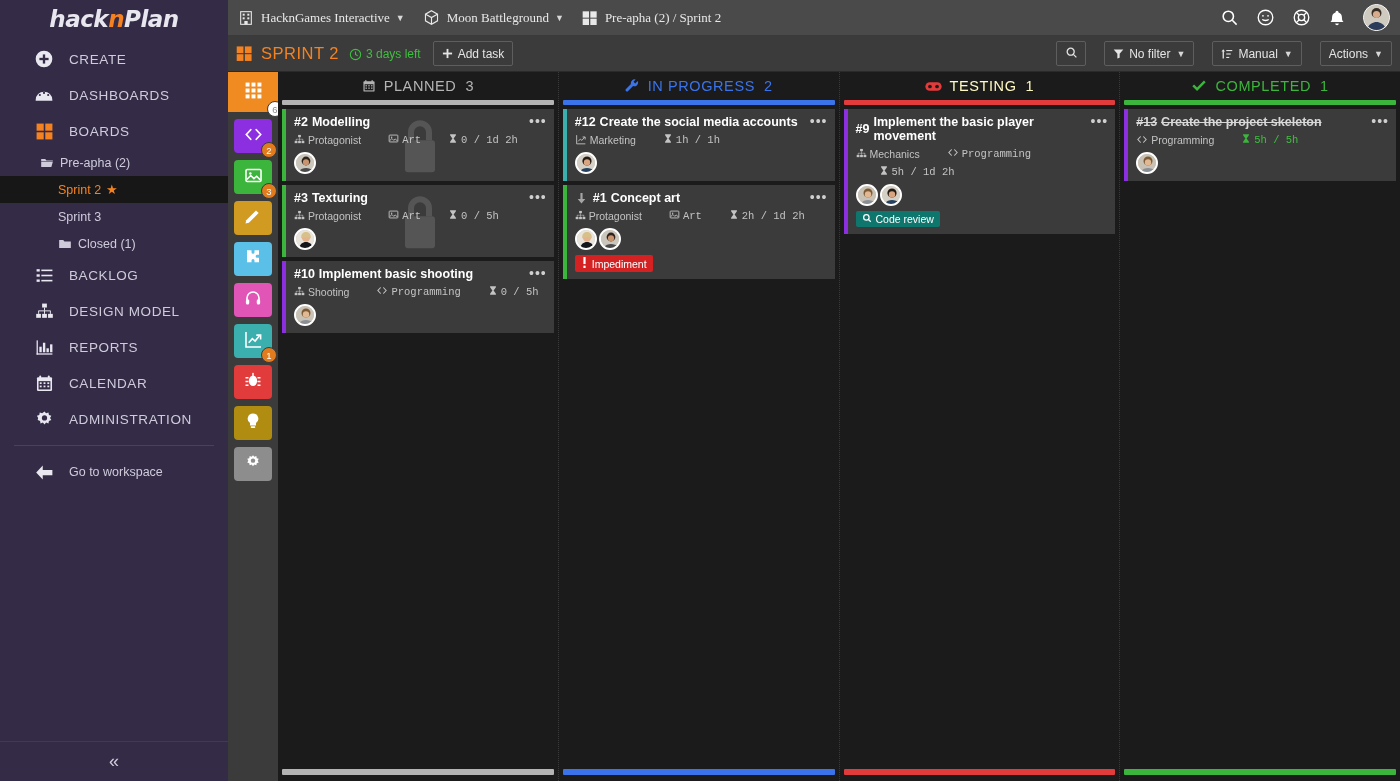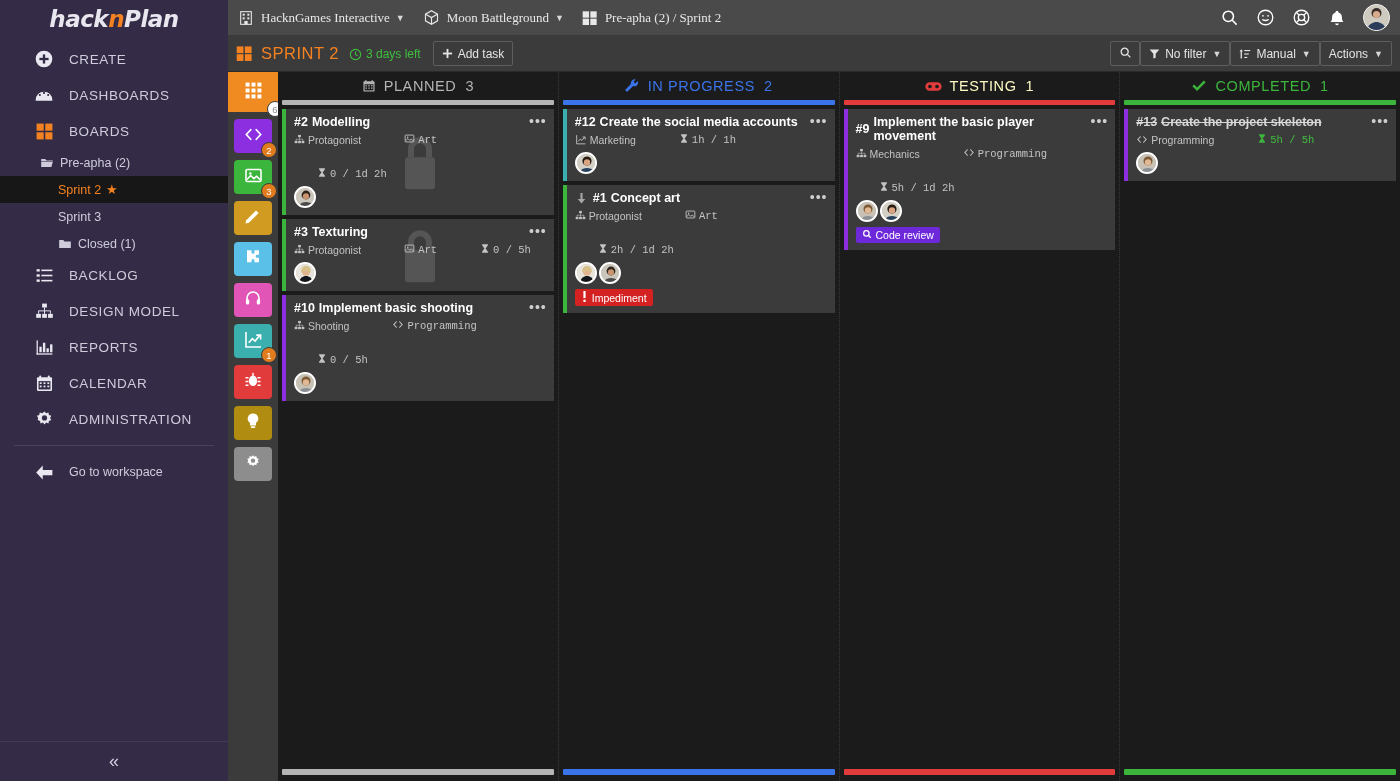--- a/index.html
+++ b/index.html
@@ -103,21 +103,21 @@
   }
   .days-left .clk { margin-right: 4px; display: flex; }
   .btn {
     background: #3b3b3b; border: 1px solid #5e5e5e; color: #e4e4e4;
     font-size: 12px; height: 25px; padding: 0 8px; border-radius: 2px;
     display: flex; align-items: center; cursor: pointer;
     font-family: "Liberation Sans", sans-serif;
   }
   .btn .bi { margin-right: 5px; display: flex; align-items: center; }
   .toolbar-spacer { flex: 1; }
-  .toolbar-right { display: flex; gap: 0; align-items: center; }
+  .toolbar-right { display: flex; gap: 18px; align-items: center; }
 
   
   .board-wrap { flex: 1; display: flex; min-height: 0; background: #1b1b1b; }
 
   .icon-rail {
     width: 50px; flex: 0 0 50px; background: #3b3b3b;
     display: flex; flex-direction: column; align-items: center;
     padding-top: 0px;
   }
   .rail-btn {
@@ -164,21 +164,21 @@
   .card-title .num { font-weight: bold; margin-right: 4px; }
   .card-title.done { text-decoration: line-through; color: #d8d8d8; }
   .card-title .dl-ic { margin-right: 5px; display: flex; opacity: .75;}
   .card-dots {
     position: absolute; right: 7px; top: 5px; color: #cfcfcf;
     font-size: 14px; letter-spacing: 1px; z-index: 3; line-height: 1;
   }
   .card-meta {
     display: flex; align-items: center; flex-wrap: wrap;
     margin-top: 4px; font-size: 10.5px; color: #c3c3c3;
-    position: relative; z-index: 2; gap: 20px;
+    position: relative; z-index: 2; gap: 4px;
   }
   .meta-chunk { display: flex; align-items: center; gap: 3px; }
   .meta-chunk + .meta-chunk { margin-left: 23px; font-family: Liberation Mono, monospace; }
   .hours.done { color: #3fbf3f; }
   .avatars { display: flex; margin-top: 5px; position: relative; z-index: 2; }
   .av {
     width: 22px; height: 22px; border-radius: 50%;
     border: 2px solid #ffffff; overflow: hidden; margin-right: 2px;
     background: #c9c4bb;
   }
@@ -965,21 +965,21 @@
                       <circle cx="10" cy="8.4" r="3.2" fill="#e0b894"></circle>
                       <path d="M2 20c.8-4.6 5.2-6 8-6s7.2 1.4 8 6z" fill="#8a8f96"></path>
                     </svg></span>
                 <span class="av"><svg width="20" height="20" viewBox="0 0 20 20">
                       <rect width="20" height="20" fill="#d5d0c6"></rect>
                       <circle cx="10" cy="7" r="4.6" fill="#241a14"></circle>
                       <circle cx="10" cy="8.4" r="3.2" fill="#d9a47f"></circle>
                       <path d="M2 20c.8-4.6 5.2-6 8-6s7.2 1.4 8 6z" fill="#26405f"></path>
                     </svg></span>
               </div>
-              <span class="tag" style="background:#6d28d9">
+              <span class="tag" style="background:#0f766e">
                 <span>
                   <svg width="10" height="10" viewBox="0 0 24 24" fill="none" stroke="#fff" stroke-width="3">
                       <circle cx="10.5" cy="10.5" r="6.5"></circle>
                       <path d="M15.5 15.5L21 21"></path>
                     </svg>
                 </span>
                 <span>Code review</span>
               </span>
             </div>
 

